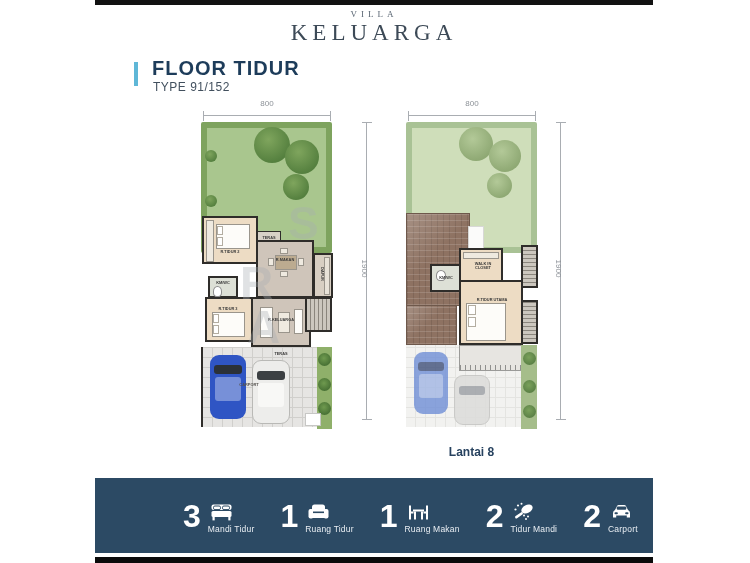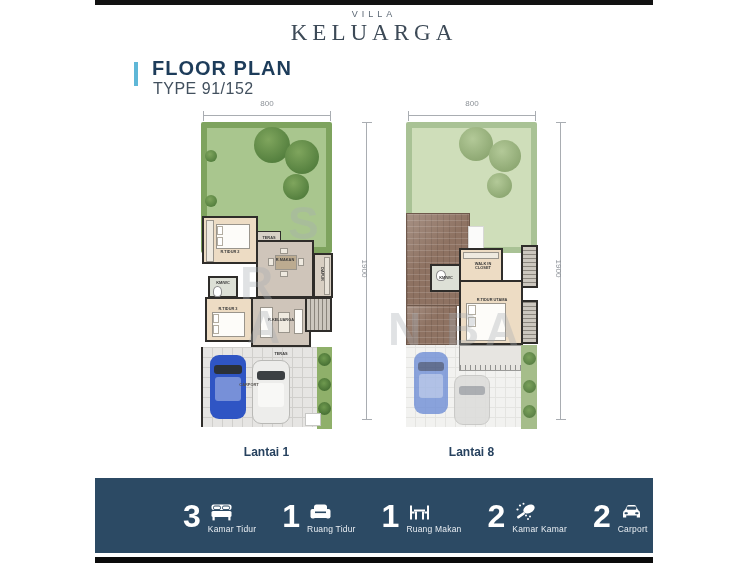--- a/index.html
+++ b/index.html
@@ -6,27 +6,27 @@
   #page{position:relative;width:750px;height:563px;background:#fff;overflow:hidden;
         font-family:"Liberation Sans",sans-serif;}
   .abs{position:absolute;}
 
   
   #top-strip{left:95px;top:0;width:558px;height:5px;background:#121212;}
   #bottom-strip{left:95px;top:557px;width:558px;height:6px;background:#0b0b0b;}
 
   
   #brand{left:95px;top:9px;width:558px;text-align:center;}
-  #brand-eyebrow{font-family:Liberation Sans, sans-serif;font-size:9px;letter-spacing:4px;color:#5a6673;}
+  #brand-eyebrow{font-family:Liberation Serif, serif;font-size:9px;letter-spacing:4px;color:#5a6673;}
   #brand-name{font-family:"Liberation Serif",serif;font-size:23px;letter-spacing:5px;color:#3d4a57;margin-top:1px;}
 
   
   #accent-bar{left:134px;top:62px;width:4px;height:24px;background:#5fb7d7;}
   #floor-plan-title{left:152px;top:57px;font-size:20px;font-weight:bold;color:#1d3c5a;letter-spacing:1px;}
-  #type-label{left:153px;top:80px;font-size:16px;color:#42505e;letter-spacing:.5px;}
+  #type-label{left:153px;top:80px;font-size:12px;color:#42505e;letter-spacing:.5px;}
 
   
   .dim-h{height:0;border-top:1px solid #a9adb2;}
   .dim-h::before,.dim-h::after{content:"";position:absolute;top:-5px;width:1px;height:10px;background:#a9adb2;}
   .dim-h::before{left:0;} .dim-h::after{right:0;}
   .dim-v{width:0;border-left:1px solid #a9adb2;}
   .dim-v::before,.dim-v::after{content:"";position:absolute;left:-5px;width:10px;height:1px;background:#a9adb2;}
   .dim-v::before{top:0;} .dim-v::after{bottom:0;}
   .dim-label{font-size:8px;color:#8d9298;text-align:center;}
   .dim-label-v{font-size:8px;color:#8d9298;transform:rotate(90deg);transform-origin:center;}
@@ -103,21 +103,21 @@
 <div id="page">
 
   <div class="abs" id="top-strip"></div>
 
   <div class="abs" id="brand">
     <div id="brand-eyebrow">VILLA</div>
     <div id="brand-name">KELUARGA</div>
   </div>
 
   <div class="abs" id="accent-bar"></div>
-  <div class="abs" id="floor-plan-title">FLOOR PLAN</div>
+  <div class="abs" id="floor-plan-title">FLOOR TIDUR</div>
   <div class="abs" id="type-label">TYPE 91/152</div>
 
   <div class="abs dim-label" style="left:203px;top:99px;width:128px;">800</div>
   <div class="abs dim-h" style="left:203px;top:115px;width:128px;"></div>
   <div class="abs dim-v" style="left:366px;top:122px;height:298px;"></div>
   <div class="abs dim-label-v" style="left:356px;top:264px;">1900</div>
 
   <div class="abs garden bush" style="left:201px;top:122px;width:131px;height:131px;">
     <div class="lawn"></div>
   </div>
@@ -178,21 +178,20 @@
   <span class="rlabel" style="left:230px;top:252px;">R.TIDUR 2</span>
   <span class="rlabel" style="left:269px;top:238px;">TERAS</span>
   <span class="rlabel" style="left:285px;top:260px;">R.MAKAN</span>
   <span class="rlabel rlabel-rot" style="left:322px;top:274px;">DAPUR</span>
   <span class="rlabel" style="left:223px;top:283px;">KM/WC</span>
   <span class="rlabel" style="left:228px;top:309px;">R.TIDUR 3</span>
   <span class="rlabel" style="left:281px;top:320px;">R.KELUARGA</span>
   <span class="rlabel" style="left:281px;top:354px;">TERAS</span>
   <span class="rlabel" style="left:249px;top:385px;color:#55524e;">CARPORT</span>
 
-  <div class="abs lantai-label" style="left:201px;top:445px;">Lantai 1</div>
 
   <div class="abs dim-label" style="left:408px;top:99px;width:128px;">800</div>
   <div class="abs dim-h" style="left:408px;top:115px;width:128px;"></div>
   <div class="abs dim-v" style="left:560px;top:122px;height:298px;"></div>
   <div class="abs dim-label-v" style="left:550px;top:264px;">1900</div>
 
   <div class="abs garden bush2" style="left:406px;top:122px;width:131px;height:131px;">
     <div class="lawn2"></div>
   </div>
   <div class="abs tree2" style="left:459px;top:127px;width:34px;height:34px;"></div>
@@ -235,36 +234,35 @@
 
   <span class="rlabel" style="left:446px;top:278px;">KM/WC</span>
   <span class="rlabel rlabel-wrap" style="left:483px;top:266px;">WALK IN CLOSET</span>
   <span class="rlabel" style="left:492px;top:300px;">R.TIDUR UTAMA</span>
 
   <div class="abs lantai-label" style="left:406px;top:445px;">Lantai 8</div>
 
   <span class="wm" style="left:288px;top:196px;">S</span>
   <span class="wm" style="left:240px;top:256px;">R</span>
   <span class="wm" style="left:247px;top:300px;">A</span>
-  <span class="wm" style="left:388px;top:302px;">N BA</span>
 
   <div class="abs" id="feature-bar">
 
     <div class="feature">
       <div class="feature-count">3</div>
       <div class="feature-col">
         <svg class="feature-icon" viewBox="0 0 24 20">
           <rect x="2" y="2.5" width="20" height="5.5" rx="2" fill="#fff"></rect>
           <rect x="4" y="4" width="7" height="3.6" rx="1.4" fill="#fff" stroke="#2c4a64" stroke-width="1"></rect>
           <rect x="13" y="4" width="7" height="3.6" rx="1.4" fill="#fff" stroke="#2c4a64" stroke-width="1"></rect>
           <rect x="2" y="9" width="20" height="6" rx="1.5" fill="#fff"></rect>
           <rect x="3" y="15" width="2.2" height="3.4" fill="#fff"></rect>
           <rect x="18.8" y="15" width="2.2" height="3.4" fill="#fff"></rect>
         </svg>
-        <div class="feature-label">Kamar Tidur</div>
+        <div class="feature-label">Mandi Tidur</div>
       </div>
     </div>
 
     <div class="feature">
       <div class="feature-count">1</div>
       <div class="feature-col">
         <svg class="feature-icon" viewBox="0 0 24 20">
           <rect x="5.5" y="2.5" width="13" height="8" rx="2.5" fill="#fff"></rect>
           <rect x="2" y="7" width="5" height="9.5" rx="2" fill="#fff"></rect>
           <rect x="17" y="7" width="5" height="9.5" rx="2" fill="#fff"></rect>
@@ -297,21 +295,21 @@
         <svg class="feature-icon" viewBox="0 0 24 20">
           <ellipse cx="15.5" cy="7" rx="6" ry="4" fill="#fff" transform="rotate(-28 15.5 7)"></ellipse>
           <rect x="3" y="12" width="9" height="2.6" rx="1.3" fill="#fff" transform="rotate(-35 7.5 13.3)"></rect>
           <circle cx="6.5" cy="3.5" r="1.1" fill="#fff"></circle>
           <circle cx="4" cy="7.5" r="1.1" fill="#fff"></circle>
           <circle cx="10" cy="1.8" r="1" fill="#fff"></circle>
           <circle cx="12.5" cy="13.5" r="1" fill="#fff"></circle>
           <circle cx="16.5" cy="14.5" r="1" fill="#fff"></circle>
           <circle cx="14.5" cy="17" r="1" fill="#fff"></circle>
         </svg>
-        <div class="feature-label">Kamar Kamar</div>
+        <div class="feature-label">Tidur Mandi</div>
       </div>
     </div>
 
     <div class="feature">
       <div class="feature-count">2</div>
       <div class="feature-col">
         <svg class="feature-icon" viewBox="0 0 24 20">
           <path d="M3.5 11 q0-2 2-3 l1.8-3.6 q.6-1.4 2-1.4 h5.4 q1.4 0 2 1.4 L18.5 8 q2 1 2 3 v4.4 h-3.2 v-1.8 H6.7 v1.8 H3.5 z" fill="#fff"></path>
           <rect x="7.2" y="4.6" width="9.6" height="3.2" rx="1.2" fill="#2c4a64"></rect>
           <rect x="5" y="10.2" width="3.4" height="2" rx="1" fill="#2c4a64"></rect>

